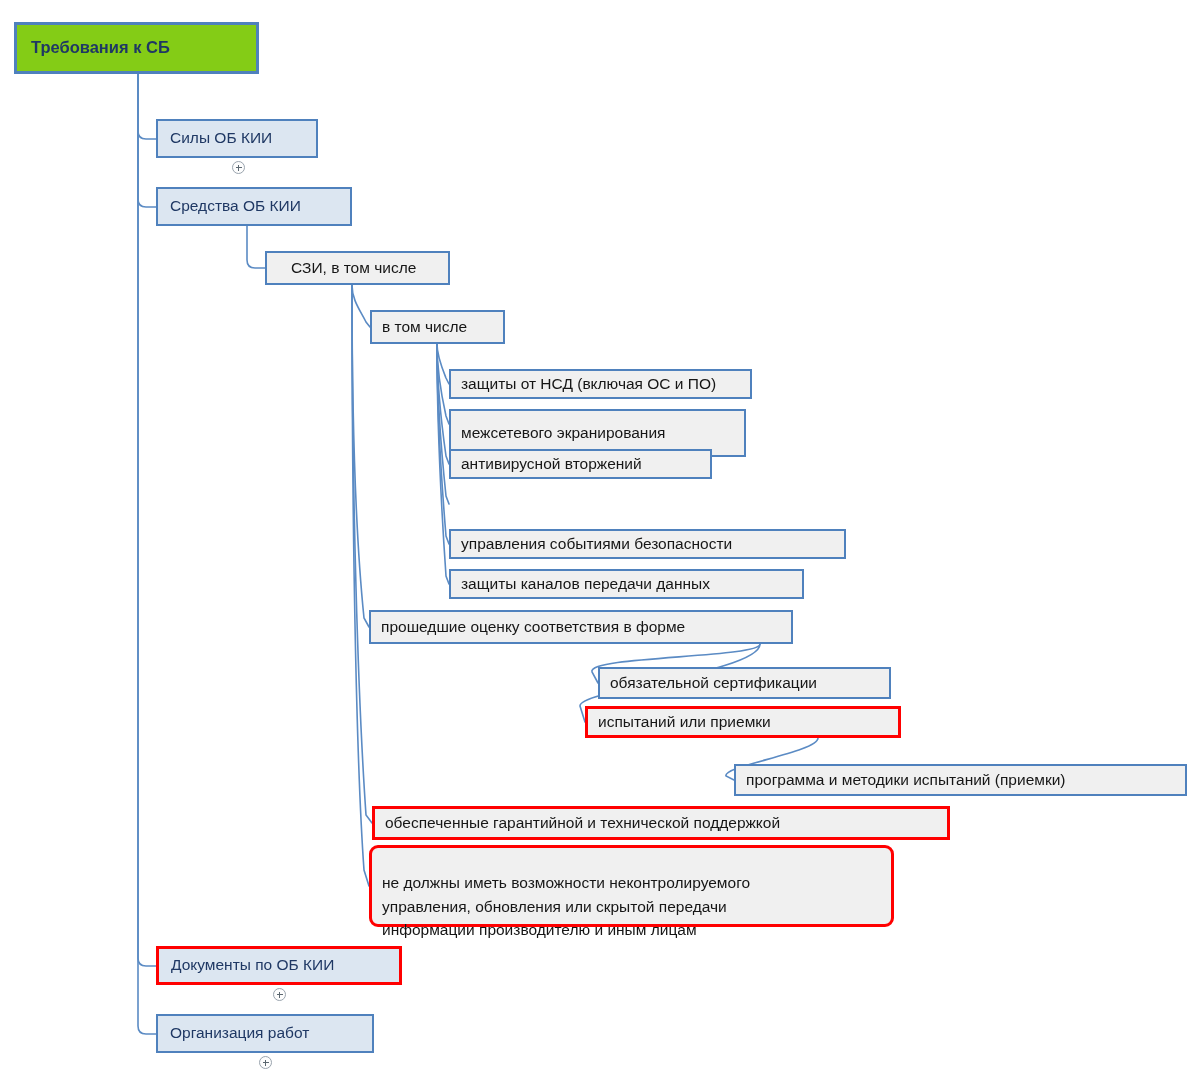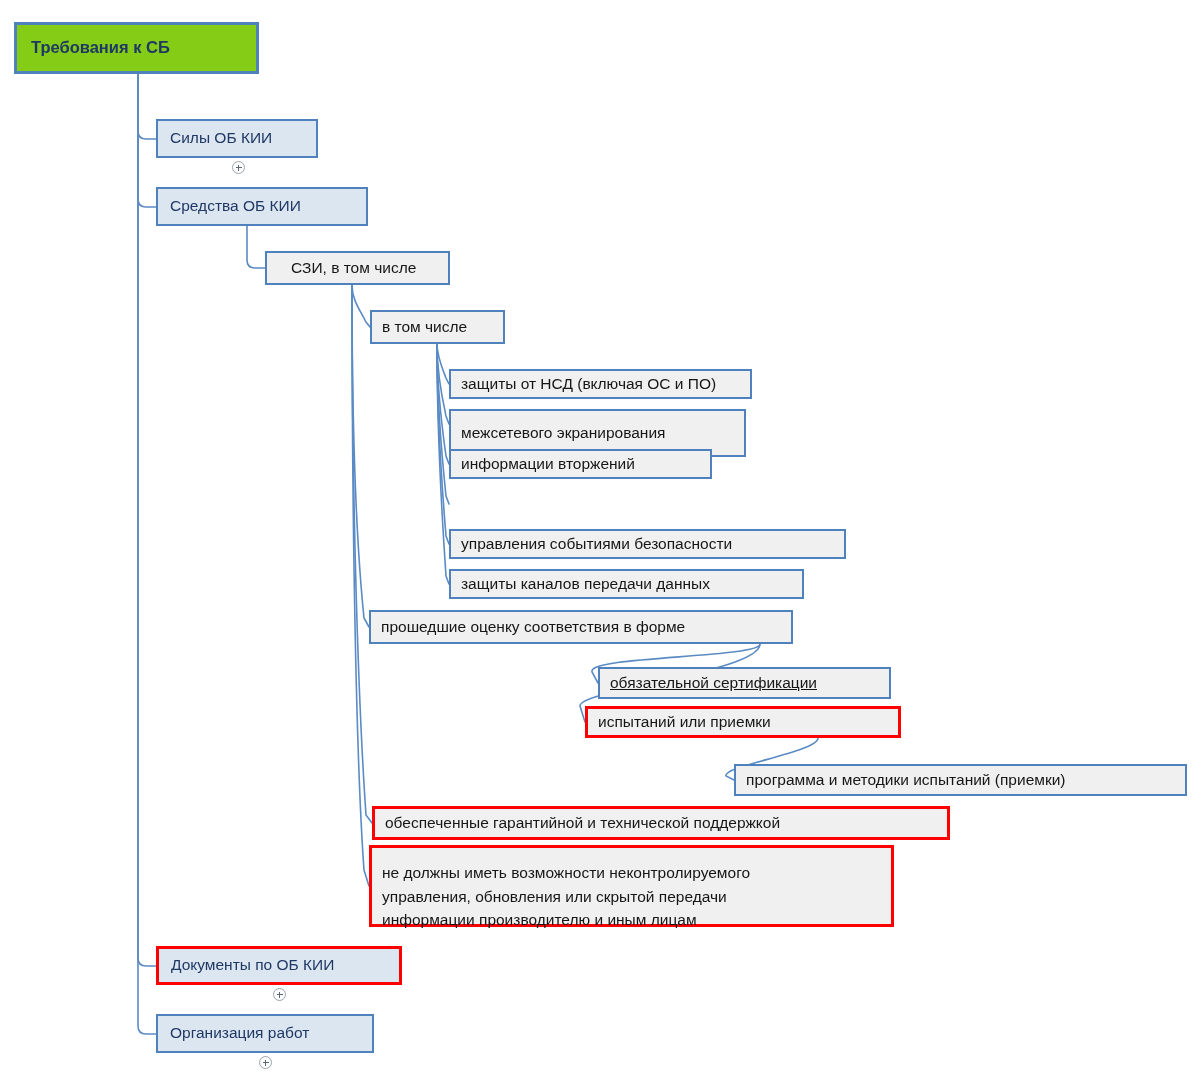--- a/index.html
+++ b/index.html
@@ -84,22 +84,23 @@
   
   .node.hl {
     border-color: #ff0000;
     border-width: 3px;
   }
 
   
   .node.multiline {
     white-space: pre-line;
     align-items: flex-start;
-    padding-top: 13px;
+    padding-top: 23px;
     line-height: 1.52;
+    border-radius: 9px;
   }
 
   
   .expander {
     position: absolute;
     width: 13px;
     height: 13px;
     border-radius: 50%;
     border: 1px solid #9aa4ae;
     background: #fdfdfd;
@@ -148,30 +149,30 @@
       <path d="M 437 344 C 437 415 442 488 446 536 L 449 544" fill="none" stroke="#5b8bc4" stroke-width="1.6" stroke-linecap="round"></path>
       <path d="M 437 344 C 437 430 442 518 446 576 L 449 584" fill="none" stroke="#5b8bc4" stroke-width="1.6" stroke-linecap="round"></path>
       <path d="M 760 644 C 760 658 586 656 592 672 L 598 683" fill="none" stroke="#5b8bc4" stroke-width="1.6" stroke-linecap="round"></path>
       <path d="M 760 644 C 760 672 578 690 580 706 L 585 722" fill="none" stroke="#5b8bc4" stroke-width="1.6" stroke-linecap="round"></path>
       <path d="M 818 738 C 818 752 722 766 726 776 L 734 780" fill="none" stroke="#5b8bc4" stroke-width="1.6" stroke-linecap="round"></path>
     </svg>
 
   <div id="nodes">
       <div class="node root" style="left: 14px; top: 22px; width: 245px; height: 52px;">Требования к СБ</div>
       <div class="node l1" style="left: 156px; top: 119px; width: 162px; height: 39px;">Силы ОБ КИИ</div>
-      <div class="node l1" style="left: 156px; top: 187px; width: 212px; height: 39px;">Средства ОБ КИИ</div>
+      <div class="node l1" style="left: 156px; top: 187px; width: 196px; height: 39px;">Средства ОБ КИИ</div>
       <div class="node l2" style="left: 265px; top: 251px; width: 185px; height: 34px; padding-left: 24px;">СЗИ, в том числе</div>
       <div class="node l2" style="left: 370px; top: 310px; width: 135px; height: 34px;">в том числе</div>
       <div class="node l2" style="left: 449px; top: 369px; width: 303px; height: 30px;">защиты от НСД (включая ОС и ПО)</div>
       <div class="node l2" style="left: 449px; top: 409px; width: 297px; height: 48px;">межсетевого экранирования</div>
-      <div class="node l2" style="left: 449px; top: 449px; width: 263px; height: 30px;">информации вторжений</div>
+      <div class="node l2" style="left: 449px; top: 449px; width: 263px; height: 30px;">антивирусной вторжений</div>
       <div class="node l2" style="left: 449px; top: 529px; width: 397px; height: 30px;">управления событиями безопасности</div>
       <div class="node l2" style="left: 449px; top: 569px; width: 355px; height: 30px;">защиты каналов передачи данных</div>
       <div class="node l2" style="left: 369px; top: 610px; width: 424px; height: 34px;">прошедшие оценку соответствия в форме</div>
-      <div class="node l2" style="left: 598px; top: 667px; width: 293px; height: 32px; text-decoration: underline;">обязательной сертификации</div>
+      <div class="node l2" style="left: 598px; top: 667px; width: 293px; height: 32px;">обязательной сертификации</div>
       <div class="node l2 hl" style="left: 585px; top: 706px; width: 316px; height: 32px;">испытаний или приемки</div>
       <div class="node l2" style="left: 734px; top: 764px; width: 453px; height: 32px;">программа и методики испытаний (приемки)</div>
       <div class="node l2 hl" style="left: 372px; top: 806px; width: 578px; height: 34px;">обеспеченные гарантийной и технической поддержкой</div>
       <div class="node l2 hl multiline" style="left: 369px; top: 845px; width: 525px; height: 82px;">не должны иметь возможности неконтролируемого
 управления, обновления или скрытой передачи
 информации производителю и иным лицам</div>
       <div class="node l1 hl" style="left: 156px; top: 946px; width: 246px; height: 39px;">Документы по ОБ КИИ</div>
       <div class="node l1" style="left: 156px; top: 1014px; width: 218px; height: 39px;">Организация работ</div>
       <div class="expander" style="left: 232px; top: 161px;"></div>
       <div class="expander" style="left: 273px; top: 988px;"></div>

